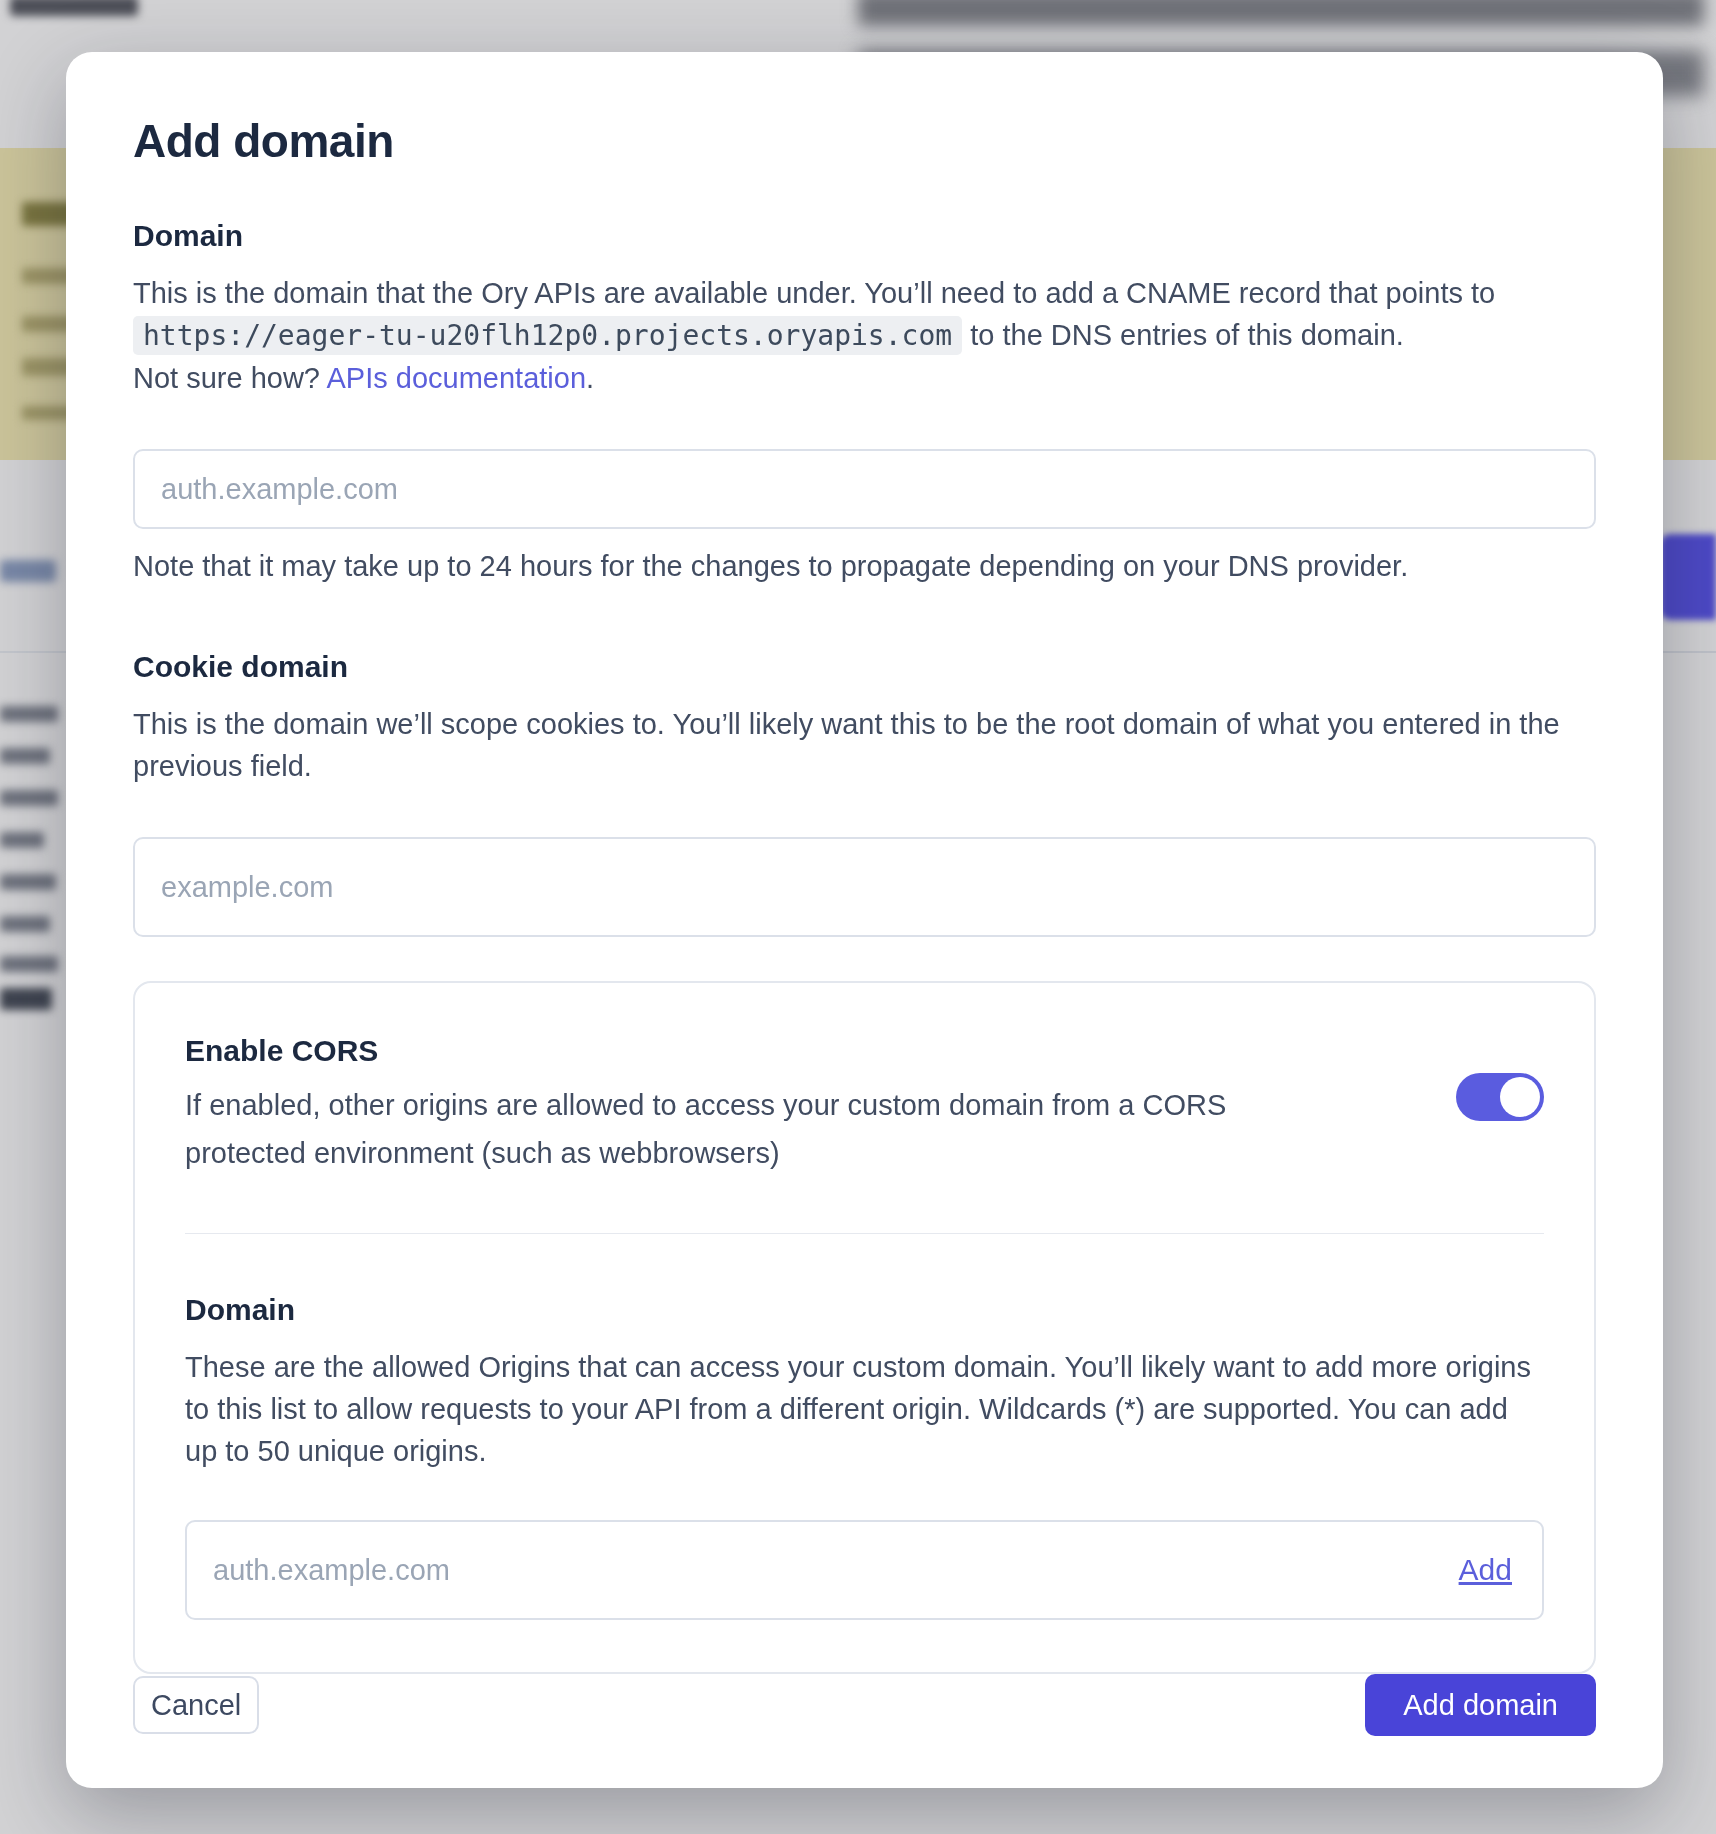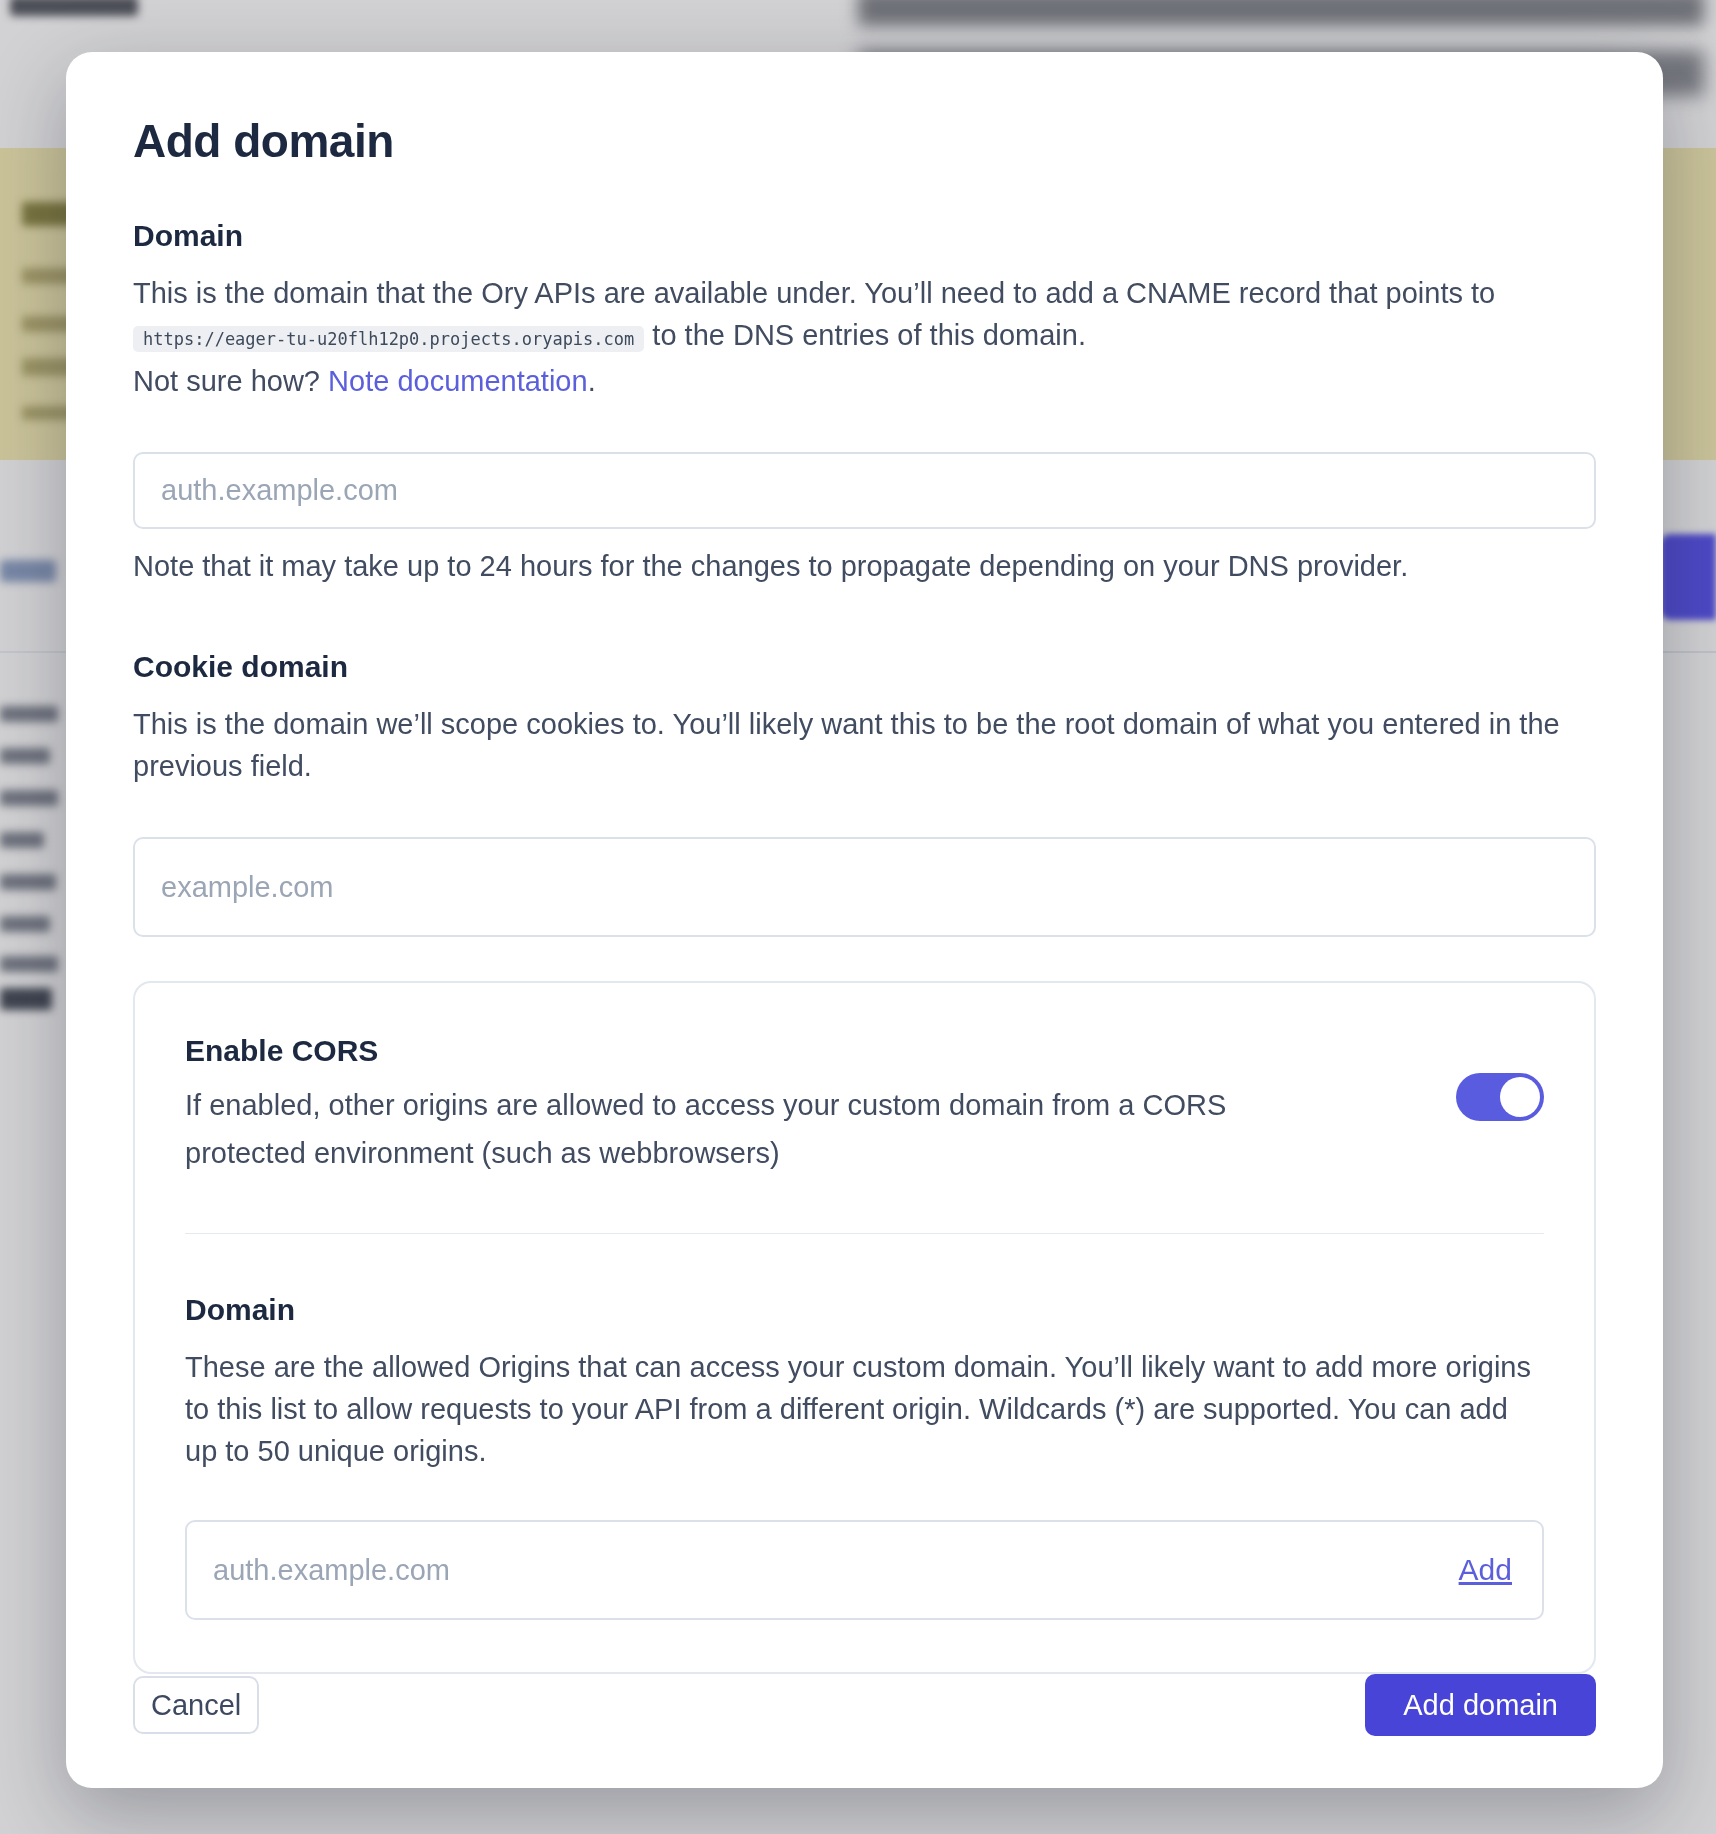--- a/index.html
+++ b/index.html
@@ -50,21 +50,21 @@
     color:var(--heading,#1c2940);margin:0 0 50px 0;
   }
   .field-label{
     font-size:30px;line-height:36px;font-weight:700;
     color:var(--heading,#1c2940);margin:0 0 18px 0;
   }
   .field-desc{
     font-size:29px;line-height:42px;color:var(--body,#414c61);margin:0;
   }
   .code-chip{
-    font-family:"DejaVu Sans Mono",monospace;font-size:17px;
+    font-family:"DejaVu Sans Mono",monospace;font-size:28px;
     background:var(--code-bg,#edeff2);color:var(--code-text,#3d4a5c);
     padding:3px 10px;border-radius:5px;white-space:nowrap;
   }
   .doc-link{color:var(--link,#5b5fdb);text-decoration:none;cursor:pointer;}
   .text-input{
     display:block;width:100%;height:100px;box-sizing:border-box;
     border:2px solid var(--input-border,#dbe0e9);border-radius:10px;
     background:#fff;padding:0 26px;font-size:29px;color:#2b3446;
     font-family:"Liberation Sans",sans-serif;outline:none;margin:50px 0 0 0;
   }
@@ -143,21 +143,21 @@
   <h1 class="modal-title">Add domain</h1>
 
   <div class="field-label">Domain</div>
   <p class="field-desc">
     <span>This is the domain that the Ory APIs are available under. You’ll need to add a CNAME record that points to</span>
     <span class="code-chip">https://eager-tu-u20flh12p0.projects.oryapis.com</span>
     <span>to the DNS entries of this domain.</span>
   </p>
   <p class="field-desc">
     <span>Not sure how?</span>
-    <a class="doc-link">Note documentation</a><span>.</span>
+    <a class="doc-link">APIs documentation</a><span>.</span>
   </p>
   <input class="text-input" type="text" placeholder="auth.example.com" style="">
   <p class="input-note">Note that it may take up to 24 hours for the changes to propagate depending on your DNS provider.</p>
 
   <div class="cookie-section">
     <div class="field-label">Cookie domain</div>
     <p class="field-desc">This is the domain we’ll scope cookies to. You’ll likely want this to be the root domain of what you entered in the previous field.</p>
     <input class="text-input" type="text" placeholder="example.com" style="">
   </div>
 

